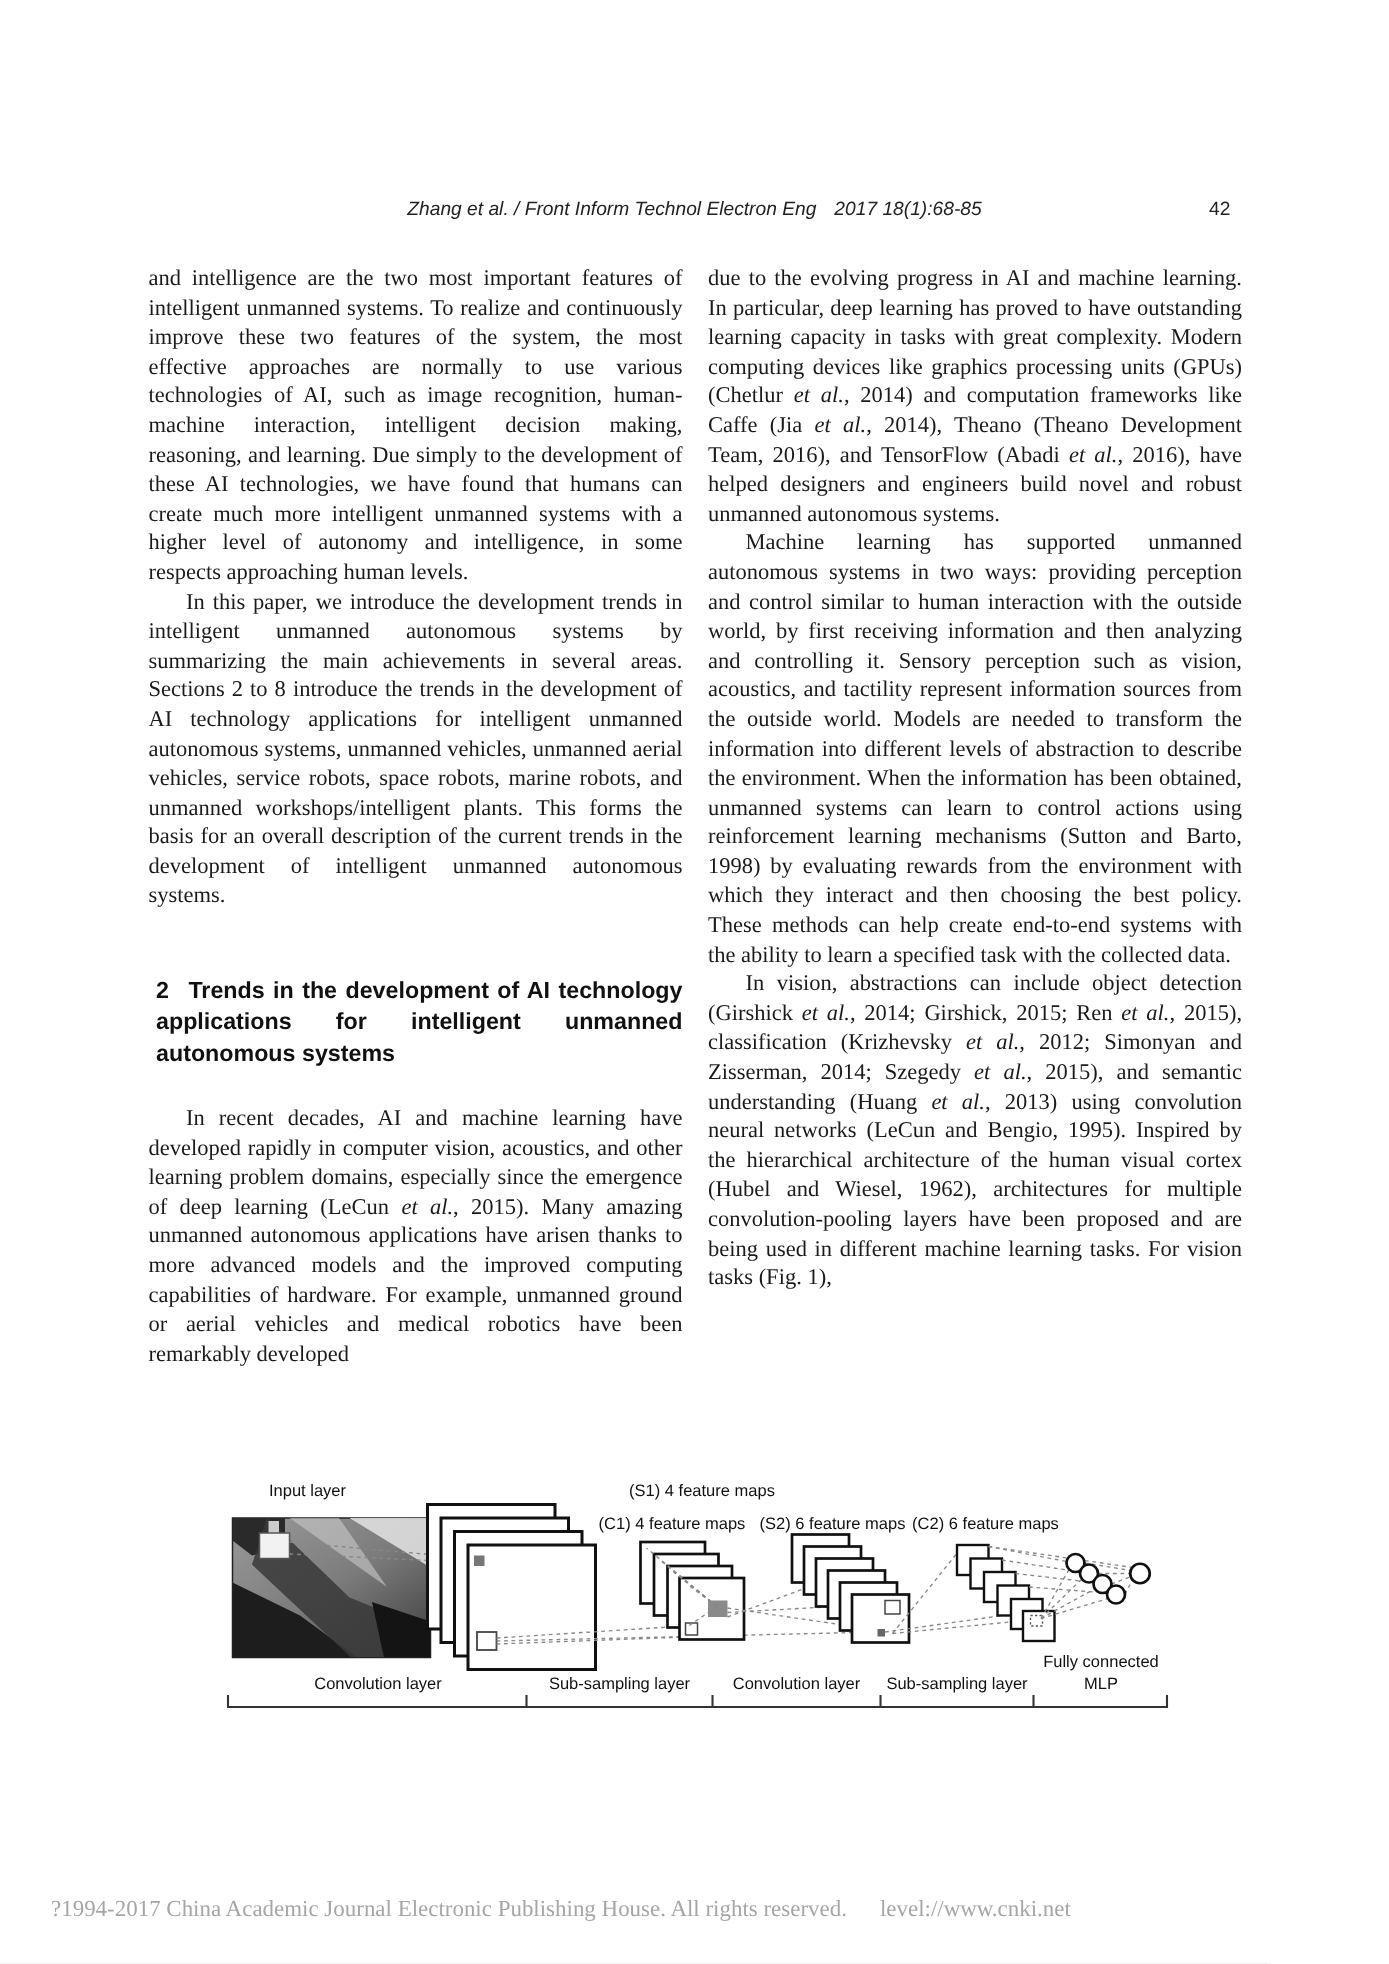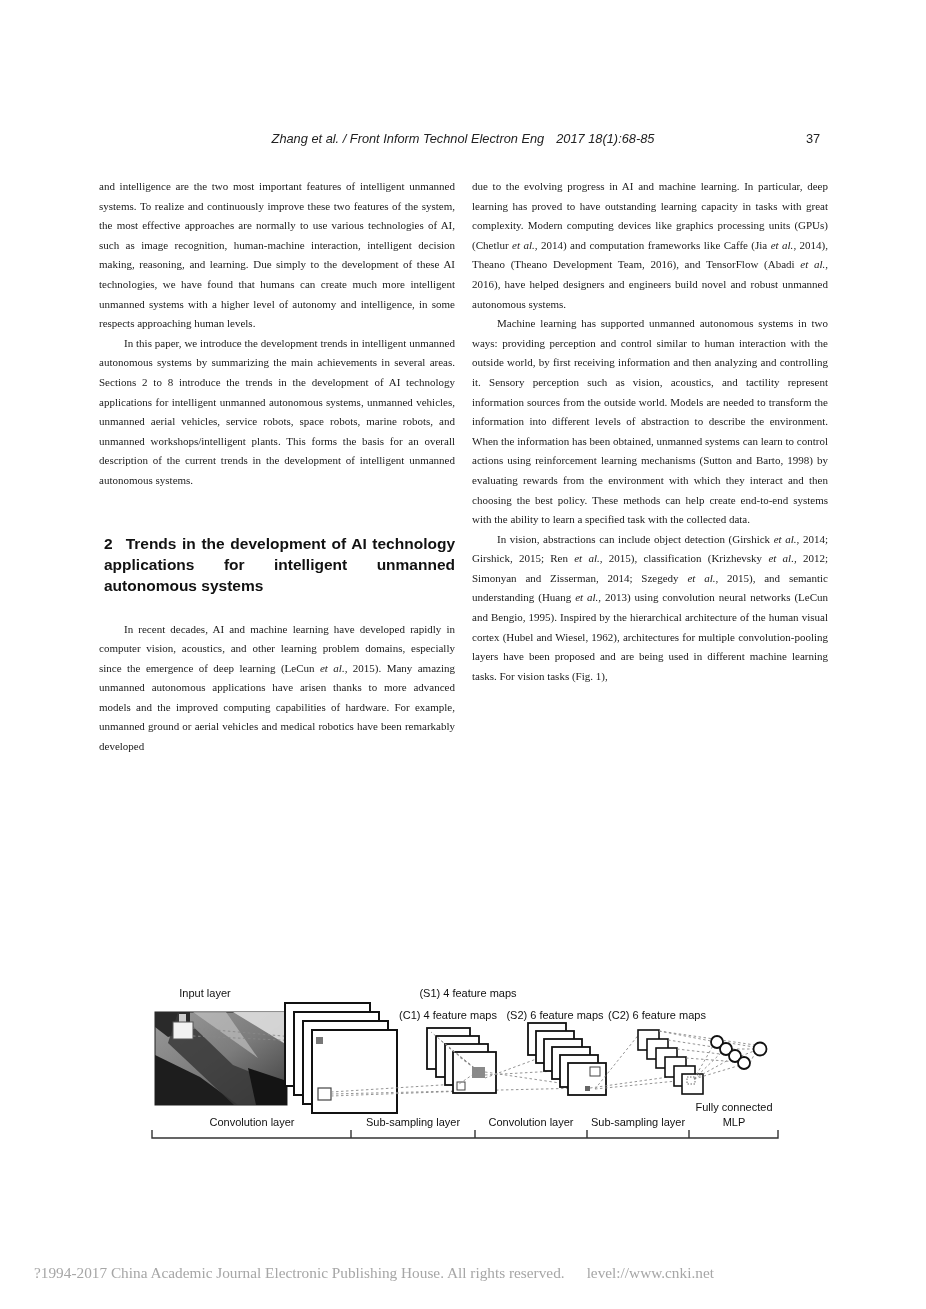--- a/index.html
+++ b/index.html
@@ -6,41 +6,41 @@
   .page{position:relative;width:926px;height:1309px;background:#ffffff;
         font-family:"Liberation Serif", serif;color:#1a1a1a;overflow:hidden;}
   .running-head{position:absolute;top:131px;left:0;right:0;text-align:center;
         font-family:"Liberation Sans", sans-serif;font-style:italic;font-size:12.8px;color:#222;}
   .head-issue{margin-left:12px;}
   .page-number{position:absolute;top:131px;left:806px;font-family:"Liberation Sans", sans-serif;
         font-size:12.8px;color:#222;}
   .col{position:absolute;top:177px;width:356px;}
   .col-left{left:99px;}
   .col-right{left:472px;}
-  .par{font-size:11px;line-height:19.6px;text-align:justify;margin:0;}
+  .par{font-size:15px;line-height:19.6px;text-align:justify;margin:0;}
   .par i{margin-top:24px;}
   .indent{text-indent:25px;}
   .section-heading{font-family:"Liberation Sans", sans-serif;font-weight:bold;font-size:15.5px;
         line-height:21px;text-align:justify;margin:42px 0 24px 5px;color:#111;}
   .h-num{margin-right:13px;}
   .figure-svg{position:absolute;left:138px;top:983px;}
   .figure-svg text{font-family:"Liberation Sans", sans-serif;font-size:11px;fill:#111;}
   .fig-caption{position:absolute;top:1148px;left:0;right:0;text-align:center;
         font-weight:bold;font-size:13.6px;color:#111;}
   .cap-label{margin-right:9px;}
   .footer{position:absolute;top:1264px;left:34px;font-size:15.3px;color:#a6a6a6;}
   .footer-url{margin-left:22px;}
 </style>
 </head>
 <body>
 
 <div class="page">
 
   <div class="running-head"><span>Zhang et al. / Front Inform Technol Electron Eng</span><span class="head-issue">2017 18(1):68-85</span></div>
-  <div class="page-number">37</div>
+  <div class="page-number">42</div>
 
   <div class="col col-left">
     <p class="par">and intelligence are the two most important features of intelligent unmanned systems. To realize and continuously improve these two features of the system, the most effective approaches are normally to use various technologies of AI, such as image recognition, human-machine interaction, intelligent decision making, reasoning, and learning. Due simply to the development of these AI technologies, we have found that humans can create much more intelligent unmanned systems with a higher level of autonomy and intelligence, in some respects approaching human levels.</p>
     <p class="par indent">In this paper, we introduce the development trends in intelligent unmanned autonomous systems by summarizing the main achievements in several areas. Sections 2 to 8 introduce the trends in the development of AI technology applications for intelligent unmanned autonomous systems, unmanned vehicles, unmanned aerial vehicles, service robots, space robots, marine robots, and unmanned workshops/intelligent plants. This forms the basis for an overall description of the current trends in the development of intelligent unmanned autonomous systems.</p>
     <div class="section-heading"><span class="h-num">2</span><span>Trends in the development of AI technology applications for intelligent unmanned autonomous systems</span></div>
     <p class="par indent">In recent decades, AI and machine learning have developed rapidly in computer vision, acoustics, and other learning problem domains, especially since the emergence of deep learning (LeCun <i>et al.</i>, 2015). Many amazing unmanned autonomous applications have arisen thanks to more advanced models and the improved computing capabilities of hardware. For example, unmanned ground or aerial vehicles and medical robotics have been remarkably developed</p>
   </div>
 
   <div class="col col-right">
     <p class="par">due to the evolving progress in AI and machine learning. In particular, deep learning has proved to have outstanding learning capacity in tasks with great complexity. Modern computing devices like graphics processing units (GPUs) (Chetlur <i>et al.</i>, 2014) and computation frameworks like Caffe (Jia <i>et al.</i>, 2014), Theano (Theano Development Team, 2016), and TensorFlow (Abadi <i>et al.</i>, 2016), have helped designers and engineers build novel and robust unmanned autonomous systems.</p>

